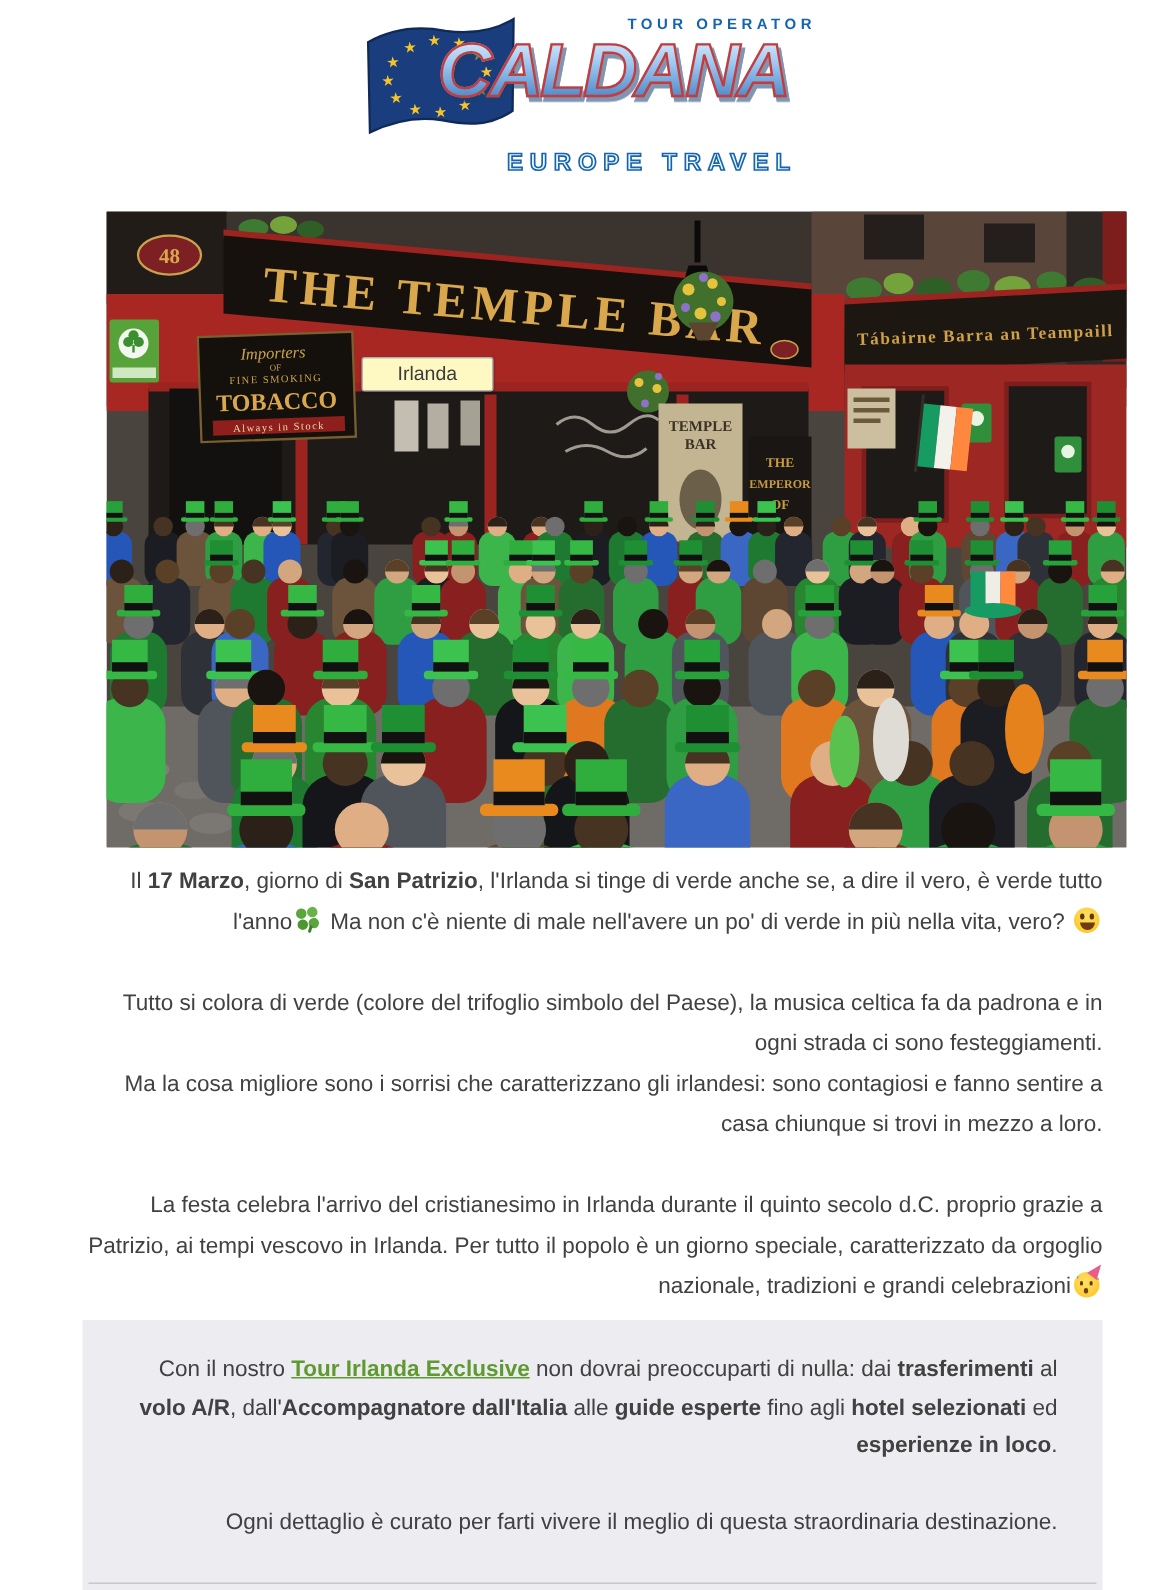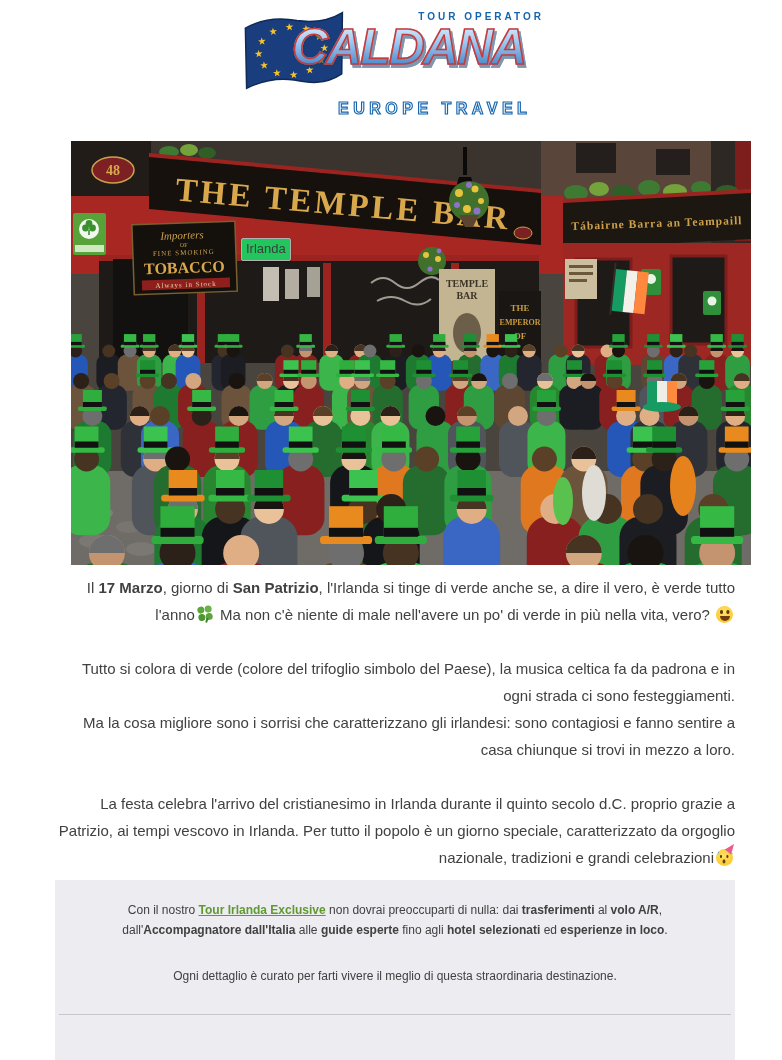--- a/index.html
+++ b/index.html
@@ -15,35 +15,35 @@
          background:linear-gradient(180deg,#f4faff 0%,#9cc8f2 42%,#2a6cb5 100%);
          -webkit-background-clip:text;background-clip:text;color:transparent;
          -webkit-text-stroke:1.6px #c63b3c;
          filter:drop-shadow(2px 3px 0 rgba(23,62,110,.55));white-space:nowrap}
   .europe{position:absolute;left:100px;top:92px;font-size:16px;font-weight:bold;letter-spacing:4.5px;
           color:#eef6fe;-webkit-text-stroke:1.1px #1565ae;white-space:nowrap}
 
   
   .hero{position:absolute;left:55px;top:125px;width:680px;height:424px;margin:16px;padding:0}
   .hero svg{display:block;width:680px;height:424px}
-  .tooltip{position:absolute;left:170px;top:97px;background:#22c55e;border:1px solid #b2b2b2;
-           color:#3c3c3c;font-size:13px;line-height:18px;padding:1px 4px 2px;border-radius:2px;
+  .tooltip{position:absolute;left:170px;top:97px;background:#fef9c3;border:1px solid #b2b2b2;
+           color:#3c3c3c;font-size:13px;line-height:18px;padding:1px 23px 2px;border-radius:2px;
            box-shadow:0 1px 2px rgba(0,0,0,.25);white-space:nowrap}
 
   
   .copy{position:absolute;left:55px;top:574px;width:680px;text-align:right;color:#414141;
         font-size:15px;line-height:1.8}
   .copy p{margin:0 0 27px}
   strong{font-weight:bold}
   a.green-link{color:#5f9a30;font-weight:bold;text-decoration:underline;cursor:pointer}
 
   
   .box{position:absolute;left:55px;top:880px;width:680px;height:180px;background:#ececf1;
-       box-sizing:border-box;padding:20px 30px 0;text-align:center;color:#414141;
-       font-size:12px;line-height:1.7}
+       box-sizing:border-box;padding:20px 30px 0;text-align:right;color:#414141;
+       font-size:15px;line-height:1.7}
   .box p{margin:0 0 25px}
   .box hr{border:none;border-top:1px solid #c6c6cc;margin:28px -26px 0}
 
   
   .emo{display:inline-block;width:17px;height:17px;position:relative;vertical-align:-3px;margin:0 2px}
   .emo-grin{background:radial-gradient(circle at 50% 35%,#ffe066,#fcc21b);border-radius:50%}
   .emo-grin::before{content:"";position:absolute;width:2.6px;height:3.6px;background:#5c3a0e;border-radius:50%;
                     left:4px;top:4px;box-shadow:6.4px 0 0 #5c3a0e}
   .emo-grin::after{content:"";position:absolute;width:10px;height:5px;background:#6b3d10;
                    border-radius:0 0 10px 10px;left:3.5px;top:9.5px}

